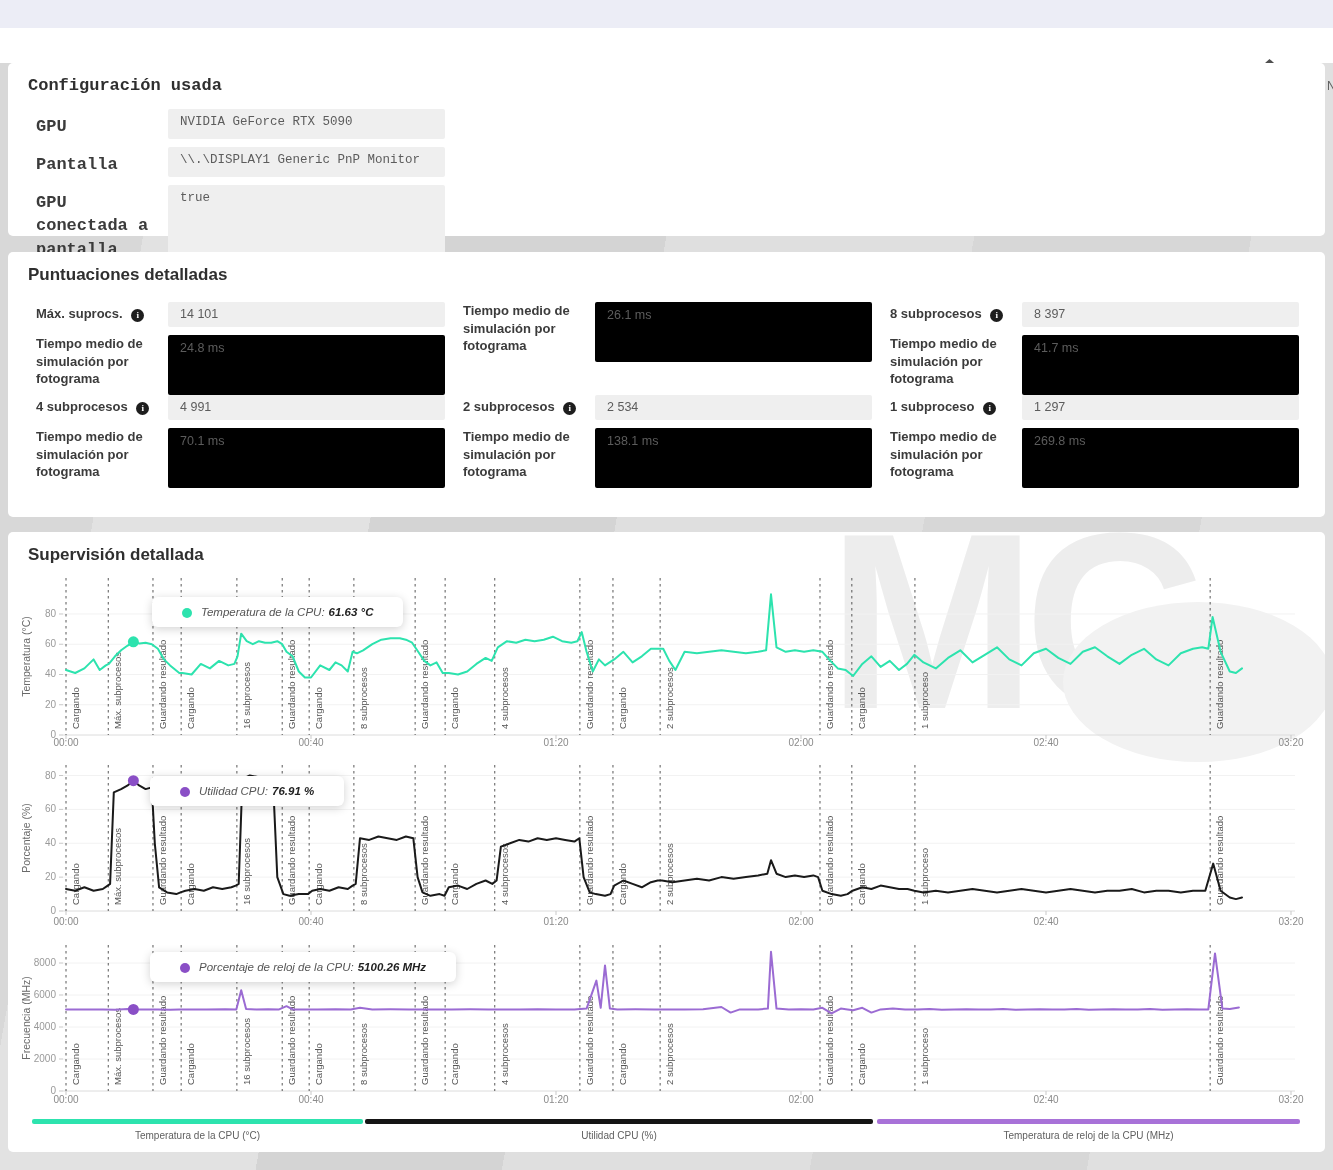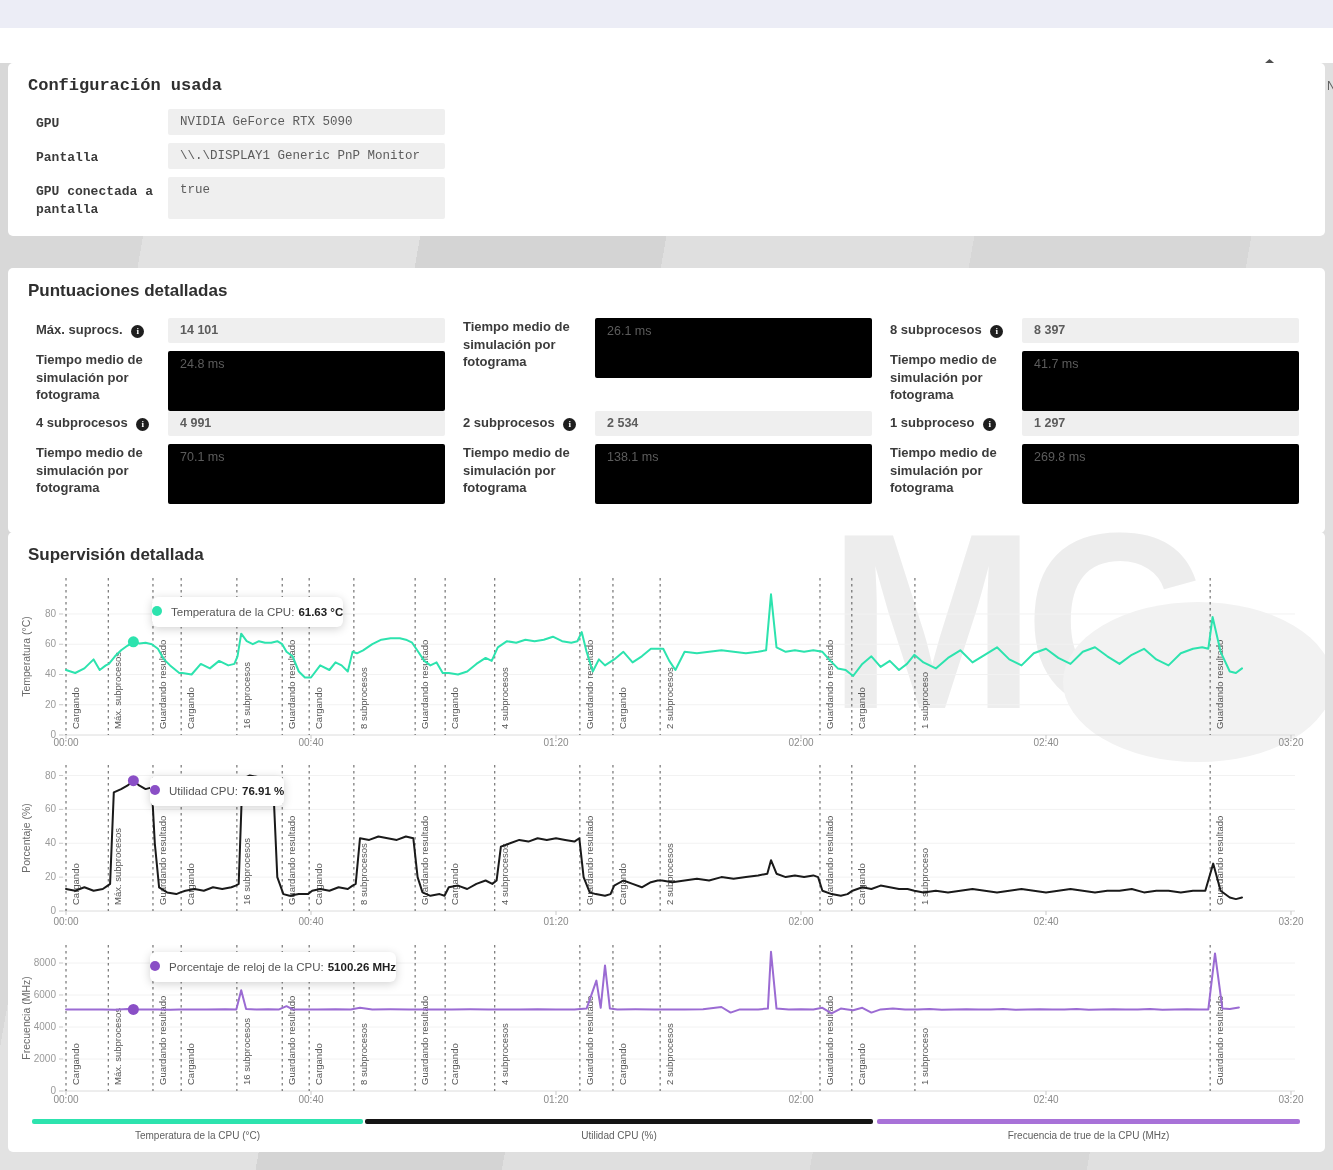--- a/index.html
+++ b/index.html
@@ -7,46 +7,46 @@
         background:linear-gradient(100deg,#d8d8d8 12%,#e2e2e2 12% 30%,#d4d4d4 30% 46%,#dfdfdf 46% 66%,#d7d7d7 66% 84%,#e0e0e0 84%);}
   .topbar{position:absolute;left:0;top:0;width:100%;height:28px;background:#ecedf6;}
   .navbar{position:absolute;left:0;top:28px;width:100%;height:35px;background:#ffffff;}
   .nav-item{position:absolute;color:#5f5f5f;font-size:12px;letter-spacing:1.5px;text-align:center;cursor:pointer;}
   .nav-home{left:1239px;top:30px;width:60px;}
   .nav-home .glyph{display:block;height:18px;}
   .nav-home .lbl{display:block;margin-top:3px;}
   .nav-ben{left:1308px;top:51px;width:60px;text-align:left;}
   .card{position:absolute;left:8px;width:1317px;background:#ffffff;border-radius:5px;}
   #card-config{top:63px;height:173px;font-family:Liberation Mono, monospace;}
-  #card-scores{top:252px;height:265px;margin-top:16px;}
+  #card-scores{top:252px;height:265px;}
   #card-supervision{top:532px;height:620px;overflow:hidden;}
   .card h2{margin:0;padding:13px 0 0 20px;font-size:17px;color:#2f2f2f;}
   
   .config-rows{padding:14px 0 0 28px;}
   .config-row{display:flex;margin-bottom:8px;}
-  .config-label{width:132px;font-weight:bold;font-size:13px;color:#3b3b3b;line-height:1.4;padding-top:6px;}
+  .config-label{width:132px;font-weight:bold;font-size:17px;color:#3b3b3b;line-height:1.4;padding-top:6px;}
   .config-value{width:253px;background:#efefef;color:#5c5c5c;font-size:12.5px;padding:6px 12px;border-radius:2px;}
   
   .score-grid{display:grid;grid-template-columns:repeat(3,427px);padding:17px 0 0 28px;}
   .score-row{display:flex;margin-bottom:8px;}
   .score-label{width:132px;font-weight:bold;font-size:13px;color:#3b3b3b;padding-top:4px;}
-  .score-value{width:253px;background:#efefef;color:#5c5c5c;font-size:12.5px;padding:5px 12px;border-radius:2px;height:15px;font-weight:bold;}
+  .score-value{width:253px;background:#efefef;color:#5c5c5c;font-size:12.5px;padding:5px 12px;border-radius:2px;height:15px;}
   .time-row{display:flex;}
   .time-label{width:132px;font-weight:bold;font-size:13px;color:#3b3b3b;line-height:1.35;}
   .time-value{width:253px;background:#000000;color:#5c5c5c;font-size:12.5px;padding:6px 12px;border-radius:2px;height:48px;}
   .info{display:inline-block;width:13px;height:13px;border-radius:50%;background:#1e1e1e;color:#fff;
         font-size:9px;line-height:13px;text-align:center;font-weight:bold;margin-left:5px;cursor:pointer;
         font-family:"Liberation Serif",serif;}
   
   .watermark{position:absolute;left:820px;top:-35px;font-size:250px;font-weight:800;color:#ededed;
              letter-spacing:-12px;z-index:0;line-height:1;user-select:none;}
   .blob{position:absolute;left:1055px;top:70px;width:270px;height:160px;background:#f2f2f2;border-radius:50%;z-index:0;}
   #charts{position:absolute;left:0;top:532px;width:1333px;height:620px;z-index:2;}
   .tooltip{position:absolute;z-index:5;background:#fff;border-radius:6px;box-shadow:0 2px 10px rgba(0,0,0,.18);
-           padding:9px 0;display:flex;align-items:flex-start;font-size:11.5px;color:#555;white-space:nowrap;}
+           padding:9px 30px;display:flex;align-items:flex-end;font-size:11.5px;color:#555;white-space:nowrap;font-style:italic;}
   .tooltip .dot{width:10px;height:10px;border-radius:50%;margin-right:9px;flex:0 0 auto;}
   .tooltip b{color:#222;margin-left:4px;}
   .legend-item{position:absolute;z-index:5;cursor:pointer;text-align:center;}
   .legend-bar{height:5px;border-radius:2px;}
   .legend-label{margin-top:6px;font-size:10px;color:#5f5f5f;}
 </style>
 </head>
 <body>
 
 <div id="page">
@@ -382,15 +382,15 @@
     <div class="legend-item" style="left: 32px; top: 1119px; width: 331px;">
       <div class="legend-bar" style="background: rgb(45, 227, 174);"></div>
       <div class="legend-label">Temperatura de la CPU (°C)</div>
     </div>
     <div class="legend-item" style="left: 365px; top: 1119px; width: 508px;">
       <div class="legend-bar" style="background: rgb(21, 21, 21);"></div>
       <div class="legend-label">Utilidad CPU (%)</div>
     </div>
     <div class="legend-item" style="left: 877px; top: 1119px; width: 423px;">
       <div class="legend-bar" style="background: rgb(168, 114, 216);"></div>
-      <div class="legend-label">Frecuencia de true de la CPU (MHz)</div>
+      <div class="legend-label">Temperatura de reloj de la CPU (MHz)</div>
     </div>
   </div>
 
 </body></html>

